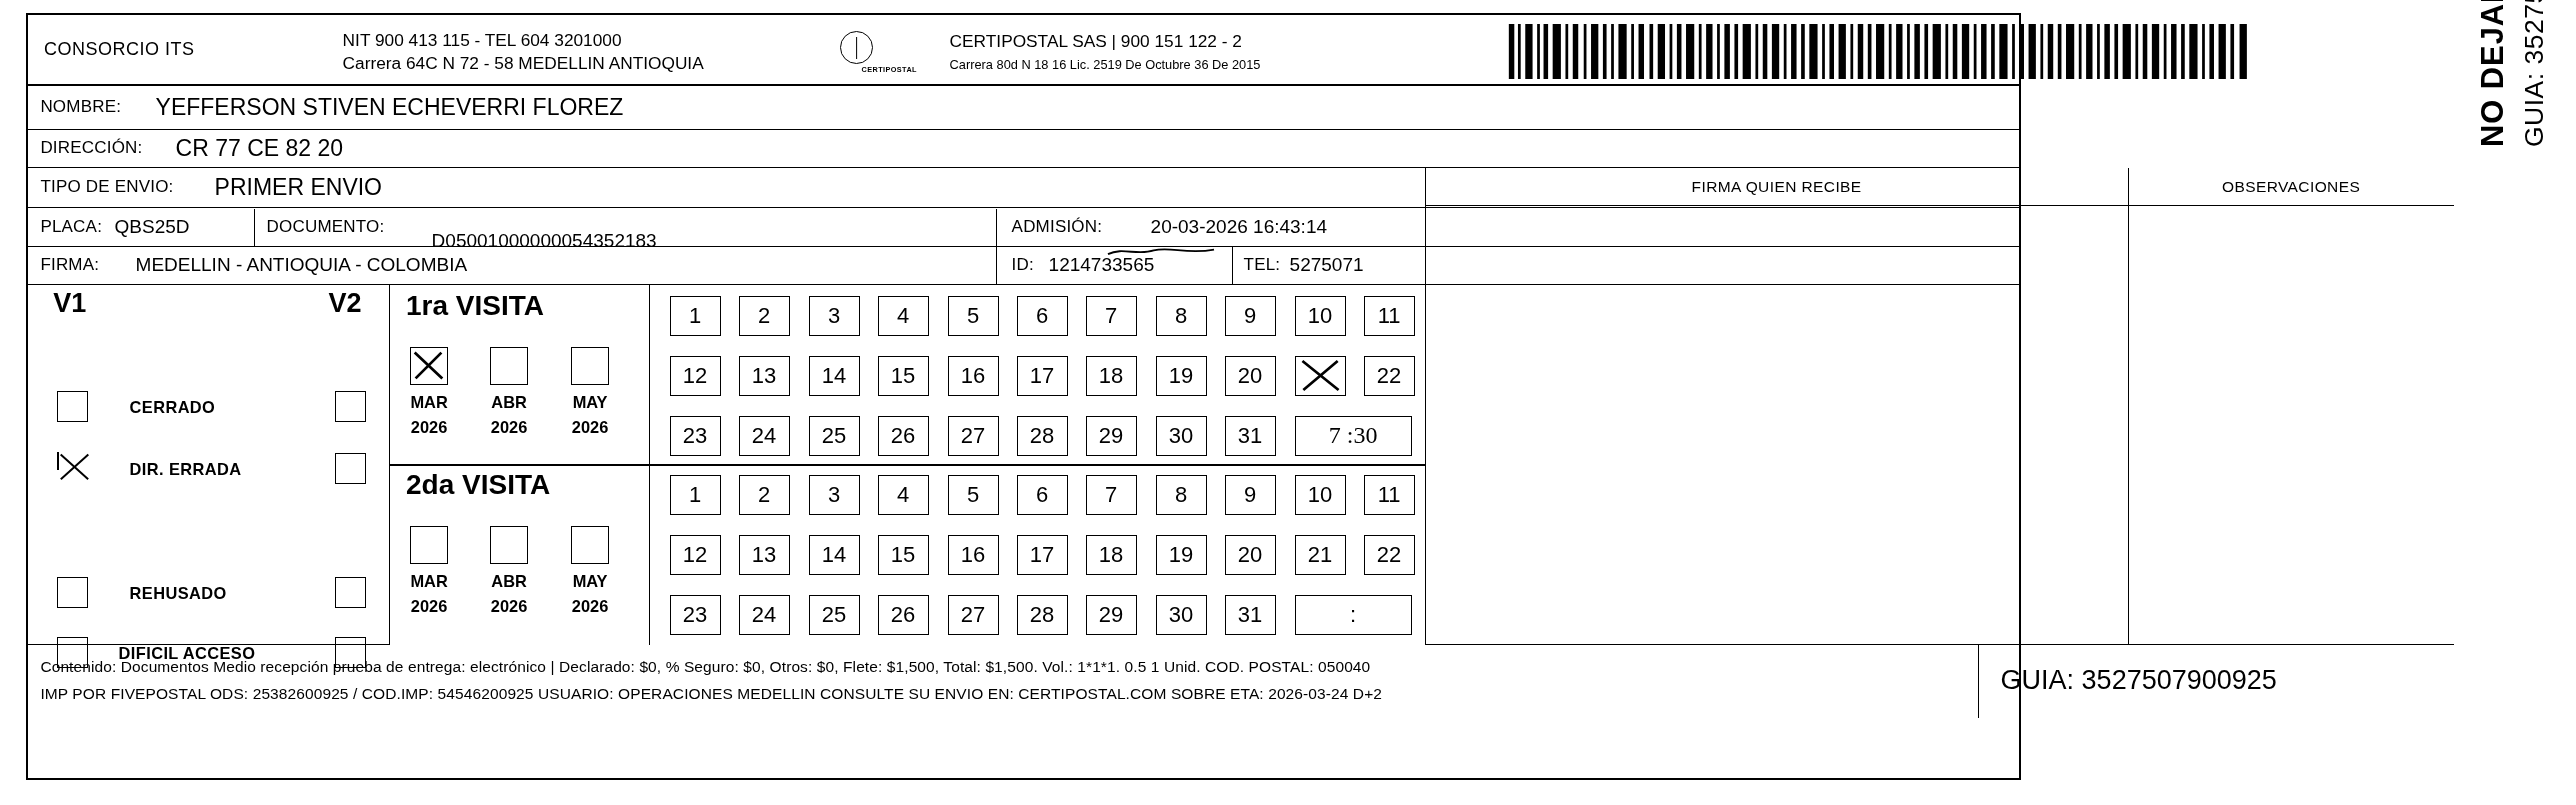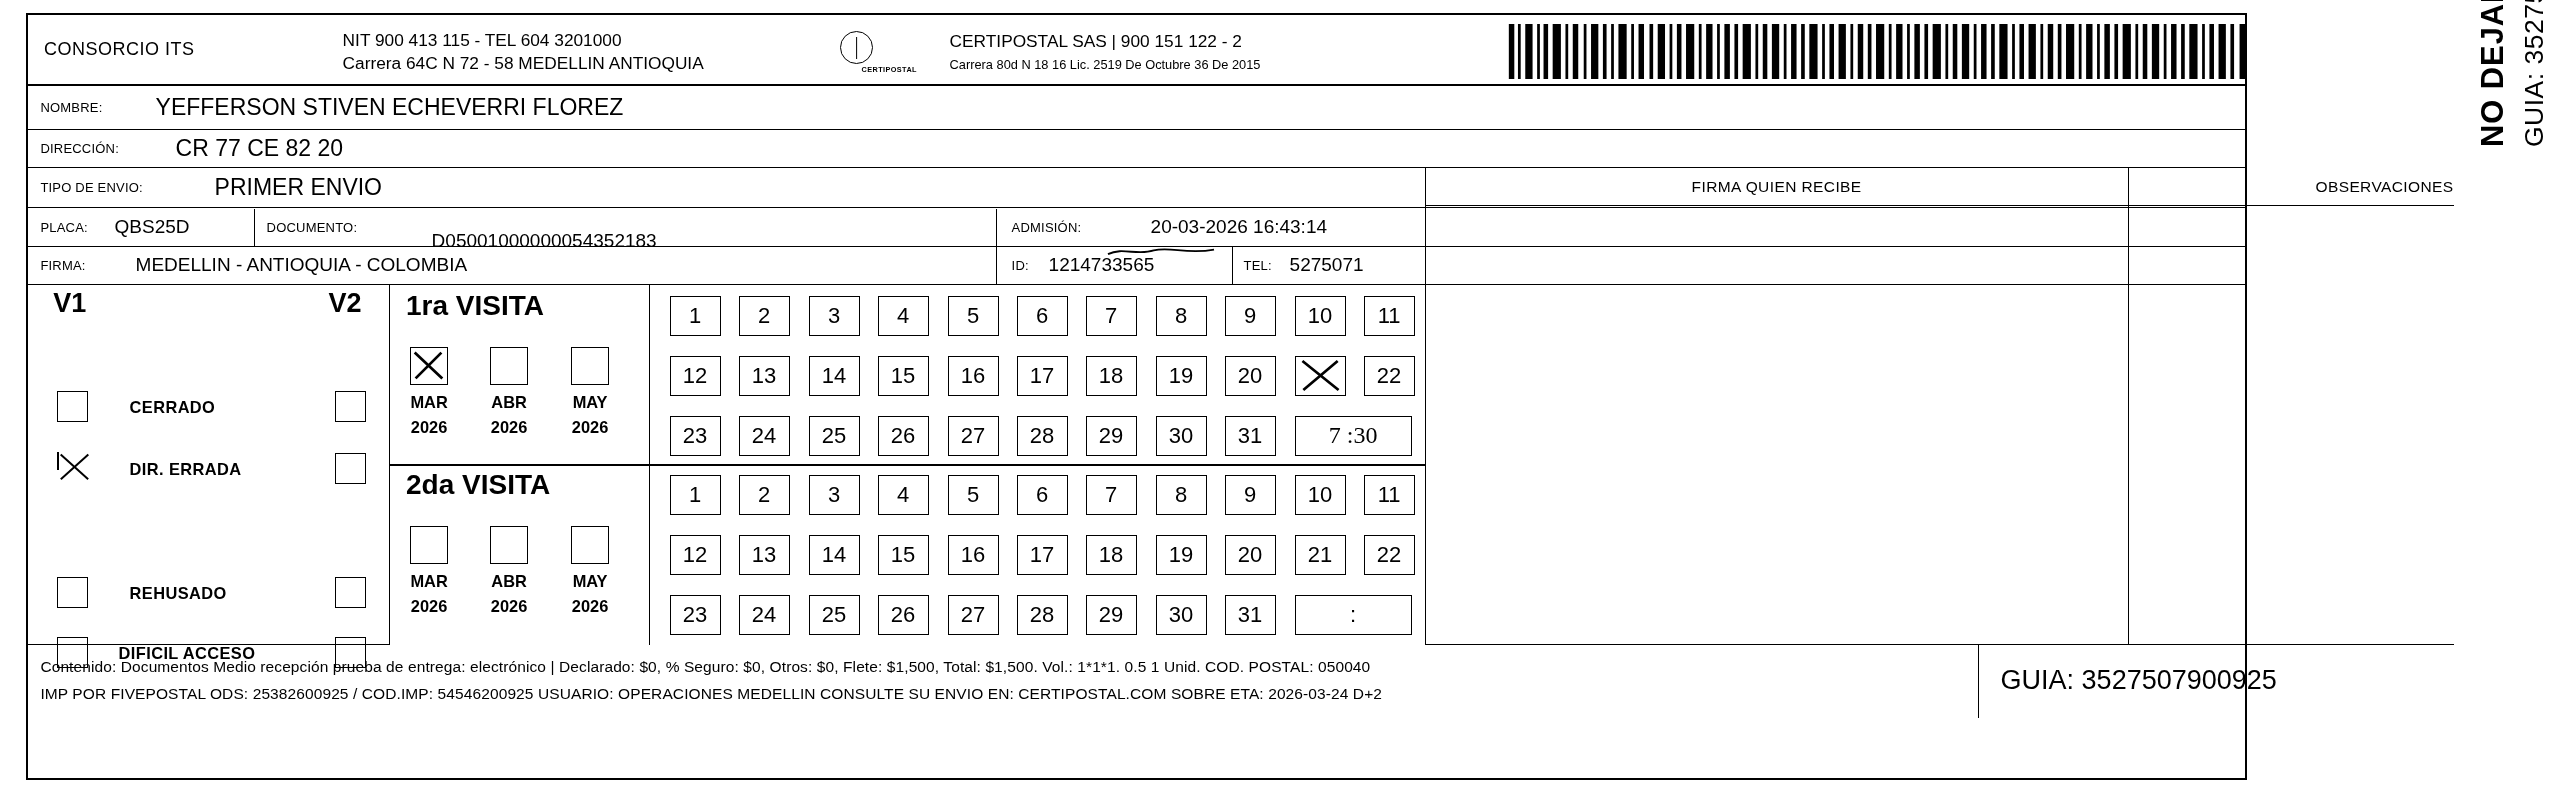--- a/index.html
+++ b/index.html
@@ -1,54 +1,54 @@
 <!DOCTYPE html>
 <html style="font-size:14.6px"><head>
 <meta charset="utf-8">
 <style>
   html,body{margin:0;padding:0;background:#fff;}
   body{width:2576px;height:805px;font-family:"Liberation Sans",sans-serif;color:#000;}
   .sheet{position:relative;width:2576px;height:805px;background:#fff;}
 
   
-  .frame{position:absolute;left:25.6px;top:12.8px;width:2221px;height:767px;border:2.7px solid #000;box-sizing:border-box;}
+  .frame{position:absolute;left:25.6px;top:12.8px;width:1995px;height:767px;border:2.7px solid #000;box-sizing:border-box;}
 
   
   .hdr{position:absolute;left:0;top:0;width:100%;height:71px;box-sizing:border-box;border-bottom:2.7px solid #000;}
   .hdr-consorcio{position:absolute;left:16.4px;top:24px;font-size:18px;letter-spacing:0.5px;}
   .hdr-nit{position:absolute;left:315px;top:14.6px;font-size:17.3px;line-height:23px;}
   .hdr-logo{position:absolute;left:808px;top:16.4px;width:42px;height:42px;}
   .hdr-logo .circ{width:31px;height:31px;border:1.8px solid #000;border-radius:50%;margin:0 auto;position:relative;}
   .hdr-logo .circ:after{content:"";position:absolute;left:50%;top:4.6px;width:1.8px;height:22px;background:#000;transform:translateX(-50%);}
   .hdr-logo .cap{font-size:7.3px;text-align:center;letter-spacing:0.4px;margin-top:0.9px;font-weight:bold;margin-left:26px;}
   .hdr-cert1{position:absolute;left:922px;top:16.4px;font-size:17.3px;}
   .hdr-cert2{position:absolute;left:922px;top:42px;font-size:12.8px;}
   .barcode{position:absolute;left:1479px;top:9px;width:749px;height:55px;}
 
   
   .row{position:absolute;left:0;width:100%;box-sizing:border-box;border-bottom:1.8px solid #000;}
-  .lbl{font-size:13px;letter-spacing:0.2px;text-align:center;}
+  .lbl{font-size:17px;letter-spacing:0.2px;text-align:center;}
   .val{font-size:23px;}
   .val-sm{font-size:19px;}
 
   .r-nombre{top:71px;height:44px;}
   .r-direccion{top:115px;height:38px;}
   .r-tipo{top:153px;height:40px;}
   .r-placa{top:194px;height:38px;}
   .r-ciudad{top:232px;height:38px;}
 
   .cellpad{position:absolute;top:50%;transform:translateY(-50%);}
 
   .vline{position:absolute;width:1.8px;background:#000;}
 
   
   .firma{position:absolute;left:1397px;top:153px;width:703px;height:477px;box-sizing:border-box;border-left:1.8px solid #000;border-bottom:1.8px solid #000;}
   .firma-h{position:absolute;left:0;top:0;width:100%;height:38px;border-bottom:1.8px solid #000;box-sizing:border-box;text-align:center;font-size:15.5px;line-height:38px;letter-spacing:0.4px;}
   .obs{position:absolute;left:2100px;top:153px;width:326px;height:477px;box-sizing:border-box;border-left:1.8px solid #000;border-bottom:1.8px solid #000;}
-  .obs-h{position:absolute;left:0;top:0;width:100%;height:38px;border-bottom:1.8px solid #000;box-sizing:border-box;text-align:right;font-size:15.5px;line-height:38px;letter-spacing:0.4px;}
+  .obs-h{position:absolute;left:0;top:0;width:100%;height:38px;border-bottom:1.8px solid #000;box-sizing:border-box;text-align:center;font-size:15.5px;line-height:38px;letter-spacing:0.4px;}
 
   
   .vblock{position:absolute;left:0;top:270px;width:361px;height:360px;box-sizing:border-box;border-bottom:1.8px solid #000;}
   .vhdr{position:absolute;top:3.7px;font-size:27px;font-weight:bold;}
   .vrow{position:absolute;left:0;width:100%;height:44px;}
   .vbox{position:absolute;width:31px;height:31px;border:1.8px solid #000;box-sizing:border-box;}
   .vname{position:absolute;font-size:16.4px;font-weight:bold;letter-spacing:0.4px;}
   .xmark{position:relative;}
   .xmark:before,.xmark:after{content:"";position:absolute;left:-1.8px;top:12.8px;width:37px;height:1.8px;background:#000;}
   .xmark:before{transform:rotate(42deg);}

